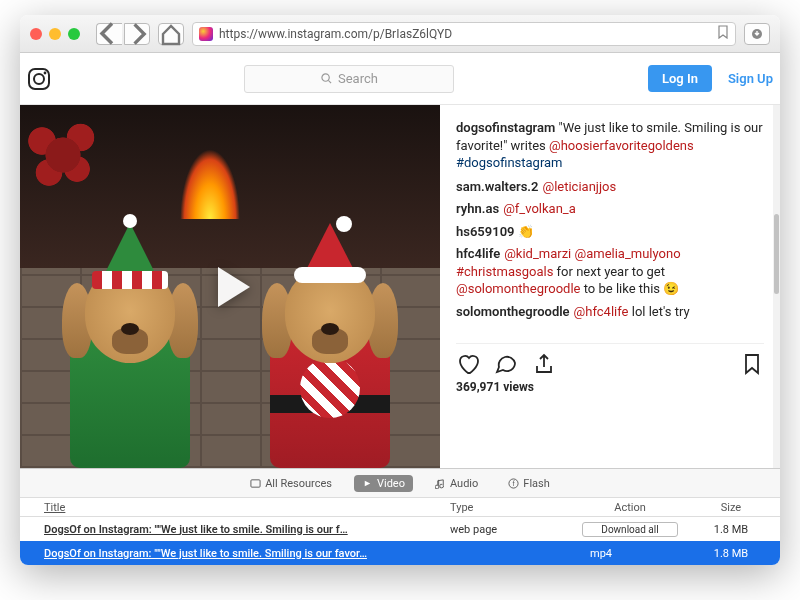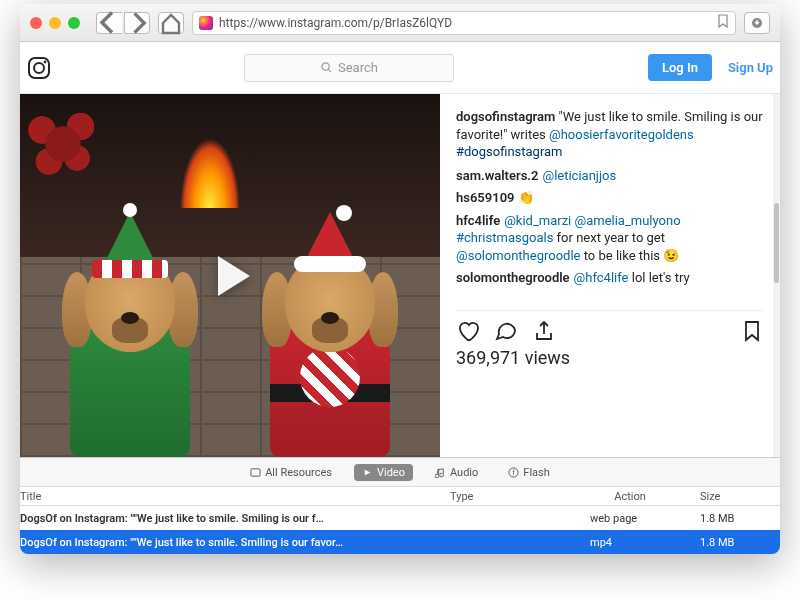--- a/index.html
+++ b/index.html
@@ -1,17 +1,17 @@
 <!DOCTYPE html>
 <html><head>
 <meta charset="utf-8">
 <style>
 * { margin: 0; padding: 0; box-sizing: border-box; font-family: -apple-system, BlinkMacSystemFont, "Segoe UI", Roboto, sans-serif; }
 body { background: #fff; width: 800px; height: 600px; overflow: hidden; position: relative; }
-.window { width: 760px; height: 550px; margin: 4px auto; border-radius: 8px; box-shadow: 0 10px 40px rgba(0,0,0,0.3); background: #fff; overflow: hidden; display: flex; flex-direction: column; }
+.window { width: 760px; height: 550px; margin: 15px auto; border-radius: 8px; box-shadow: 0 10px 40px rgba(0,0,0,0.3); background: #fff; overflow: hidden; display: flex; flex-direction: column; }
 .titlebar { height: 38px; background: linear-gradient(#f6f6f6,#e8e8e8); border-bottom: 1px solid #ccc; display: flex; align-items: center; padding: 0 10px; gap: 8px; }
 .traffic { display: flex; gap: 7px; }
 .dot { width: 12px; height: 12px; border-radius: 50%; }
 .dot.r { background: #ff5f56; } .dot.y { background: #ffbd2e; } .dot.g { background: #27c93f; }
 .nav-btns { display: flex; gap: 2px; margin-left: 8px; }
 .nav-btn { width: 26px; height: 22px; background: #fdfdfd; border: 1px solid #bbb; border-radius: 4px; display: flex; align-items: center; justify-content: center; color: #666; font-size: 12px; cursor: pointer; }
 .nav-btns .nav-btn:first-child{border-radius:4px 0 0 4px;border-right:none}
 .nav-btns .nav-btn:last-child{border-radius:0 4px 4px 0}
 .url-bar { flex: 1; height: 24px; background: #fff; border: 1px solid #ccc; border-radius: 4px; display: flex; align-items: center; padding: 0 6px; gap: 6px; font-size: 12px; color: #555; }
 .url-bar .favicon { width: 14px; height: 14px; border-radius: 3px; background: radial-gradient(circle at 30% 30%, #f9ce34, #ee2a7b 50%, #6228d7); }
@@ -49,38 +49,38 @@
 .santa-hat::after{content:"";position:absolute;top:44px;left:-36px;width:72px;height:16px;background:#fff;border-radius:8px}
 .santa-pom{position:absolute;top:-12px;left:calc(50% + 6px);width:16px;height:16px;background:#fff;border-radius:50%}
 .santa-belt{position:absolute;bottom:55px;left:20px;right:20px;height:18px;background:#1a1a1a}
 .santa-arms{position:absolute;bottom:50px;left:50%;transform:translateX(-50%);width:60px;height:60px;background:repeating-linear-gradient(45deg,#c8262e 0 8px,#fff 8px 16px);border-radius:50%}
 .elf-collar{position:absolute;bottom:120px;left:20px;right:20px;height:22px;background:#fff;clip-path:polygon(0 0,100% 0,90% 100%,80% 40%,70% 100%,60% 40%,50% 100%,40% 40%,30% 100%,20% 40%,10% 100%)}
 .play { position: absolute; top:50%; left:50%; transform:translate(-50%,-50%); width: 70px; height: 70px; display:flex;align-items:center;justify-content:center;cursor:pointer; }
 .play svg { width: 60px; height: 60px; filter: drop-shadow(0 2px 6px rgba(0,0,0,0.4)); }
 .post-side { flex: 1; display: flex; flex-direction: column; padding: 14px 16px 0; font-size: 13px; color: #262626; overflow: hidden; position:relative;}
 .caption { line-height: 1.35; margin-bottom: 6px; }
 .caption b { font-weight: 600; }
-.link { color: #0369a1; cursor: pointer; }
+.link { color: #b91c1c; cursor: pointer; }
 .hashtag { color: #003569; cursor: pointer; text-align: center; }
 .load-more { color: #999; font-size: 13px; margin: 6px 0 8px; cursor: pointer; }
 .comment { margin-bottom: 5px; line-height: 1.35; }
 .comment b { font-weight: 600; margin-right: 4px; }
 .actions { display: flex; align-items: center; gap: 14px; padding: 8px 0 4px; border-top: 1px solid #efefef; margin-top: 4px; }
 .actions svg { width: 24px; height: 24px; cursor: pointer; }
 .actions .save { margin-left: auto; }
-.views { font-weight: 400; font-size: 18px; color:#262626; padding-bottom:4px;}
+.views { font-weight: 700; font-size: 12px; color:#262626; padding-bottom:4px;}
 .scroll-shadow{position:absolute;right:0;top:0;bottom:0;width:7px;background:#f2f2f2}
 .scroll-thumb{position:absolute;right:1px;top:30%;width:5px;height:80px;background:#c2c2c2;border-radius:3px}
 .inspector { border-top: 1px solid #ccc; background: #f7f7f7; }
 .tabs { height: 28px; display: flex; align-items: center; justify-content: center; gap: 14px; font-size: 11px; color: #555; }
 .tab { display: flex; align-items: center; gap: 4px; cursor: pointer; padding: 2px 8px; border-radius: 4px; }
 .tab.active { background: #888; color: #fff; }
 .tab svg { width: 11px; height: 11px; }
 .table-head { display: flex; height: 20px; background: #fff; border-top: 1px solid #ddd; border-bottom: 1px solid #ddd; font-size: 11px; color: #555; align-items: center; }
-.col-title { flex: 1; padding-left: 0; } .col-type { width: 110px; } .col-action { width: 140px; text-align:center; } .col-size { width: 80px; text-align: left; padding-right: 18px; }
+.col-title { flex: 1; padding-left: 24px; text-decoration: underline; } .col-type { width: 110px; } .col-action { width: 140px; text-align:center; } .col-size { width: 80px; text-align: center; padding-right: 18px; }
 .row { display: flex; height: 24px; align-items: center; font-size: 11px; color: #333; background:#fff;}
 .row.sel { background: #1a6fe8; color: #fff; }
 .row .col-title { font-weight: 600; overflow:hidden; text-overflow:ellipsis; white-space:nowrap; }
 .row.sel .col-title { font-weight: 500; }
 .row .btn { background: #fff; border: 1px solid #bbb; border-radius: 3px; padding: 1px 18px; font-size: 10px; color: #333; cursor: pointer; }
 .fade{position:absolute;left:0;right:0;height:18px;background:linear-gradient(rgba(255,255,255,0),#fff);pointer-events:none}
 </style>
 </head>
 <body>
 
@@ -188,20 +188,21 @@
       <div class="post-side">
         <div class="caption">
           <b>dogsofinstagram</b>
           <span>"We just like to smile. Smiling is our favorite!" writes </span>
           <span class="link">@hoosierfavoritegoldens</span>
           <span> </span>
           <span class="hashtag">#dogsofinstagram</span>
         </div>
         <div id="comments">
             <div class="comment"><b>sam.walters.2</b><span><span class="link">@leticianjjos</span></span></div>
+            <div class="comment"><b>ryhn.as</b><span><span class="link">@f_volkan_a</span></span></div>
             <div class="comment"><b>hs659109</b><span>👏</span></div>
             <div class="comment"><b>hfc4life</b><span><span class="link">@kid_marzi</span> <span class="link">@amelia_mulyono</span> <span class="link">#christmasgoals</span> for next year to get <span class="link">@solomonthegroodle</span> to be like this 😉</span></div>
             <div class="comment"><b>solomonthegroodle</b><span><span class="link">@hfc4life</span> lol let's try</span></div>
           </div>
         <div style="position:relative;height:14px">
             <div class="fade" style="bottom:0"></div>
           </div>
         <div class="actions">
           <svg viewBox="0 0 24 24">
               <path d="M12 21s-8-5.5-8-12a5 5 0 019-3 5 5 0 019 3c0 6.5-8 12-8 12z" fill="none" stroke="#262626" stroke-width="1.8"></path>
@@ -253,20 +254,21 @@
       </div>
       <div class="table-head">
         <div class="col-title">Title</div>
         <div class="col-type">Type</div>
         <div class="col-action">Action</div>
         <div class="col-size">Size</div>
       </div>
       <div class="row">
         <div class="col-title">DogsOf on Instagram: ""We just like to smile. Smiling is our f…</div>
         <div class="col-type">web page</div>
+        <div class="col-action"><button class="btn">Download all</button></div>
         <div class="col-size">1.8 MB</div>
       </div>
       <div class="row sel">
         <div class="col-title">DogsOf on Instagram: ""We just like to smile. Smiling is our favor…</div>
         <div class="col-type">mp4</div>
         <div class="col-size">1.8 MB</div>
       </div>
     </div>
   </div>
 </div>

